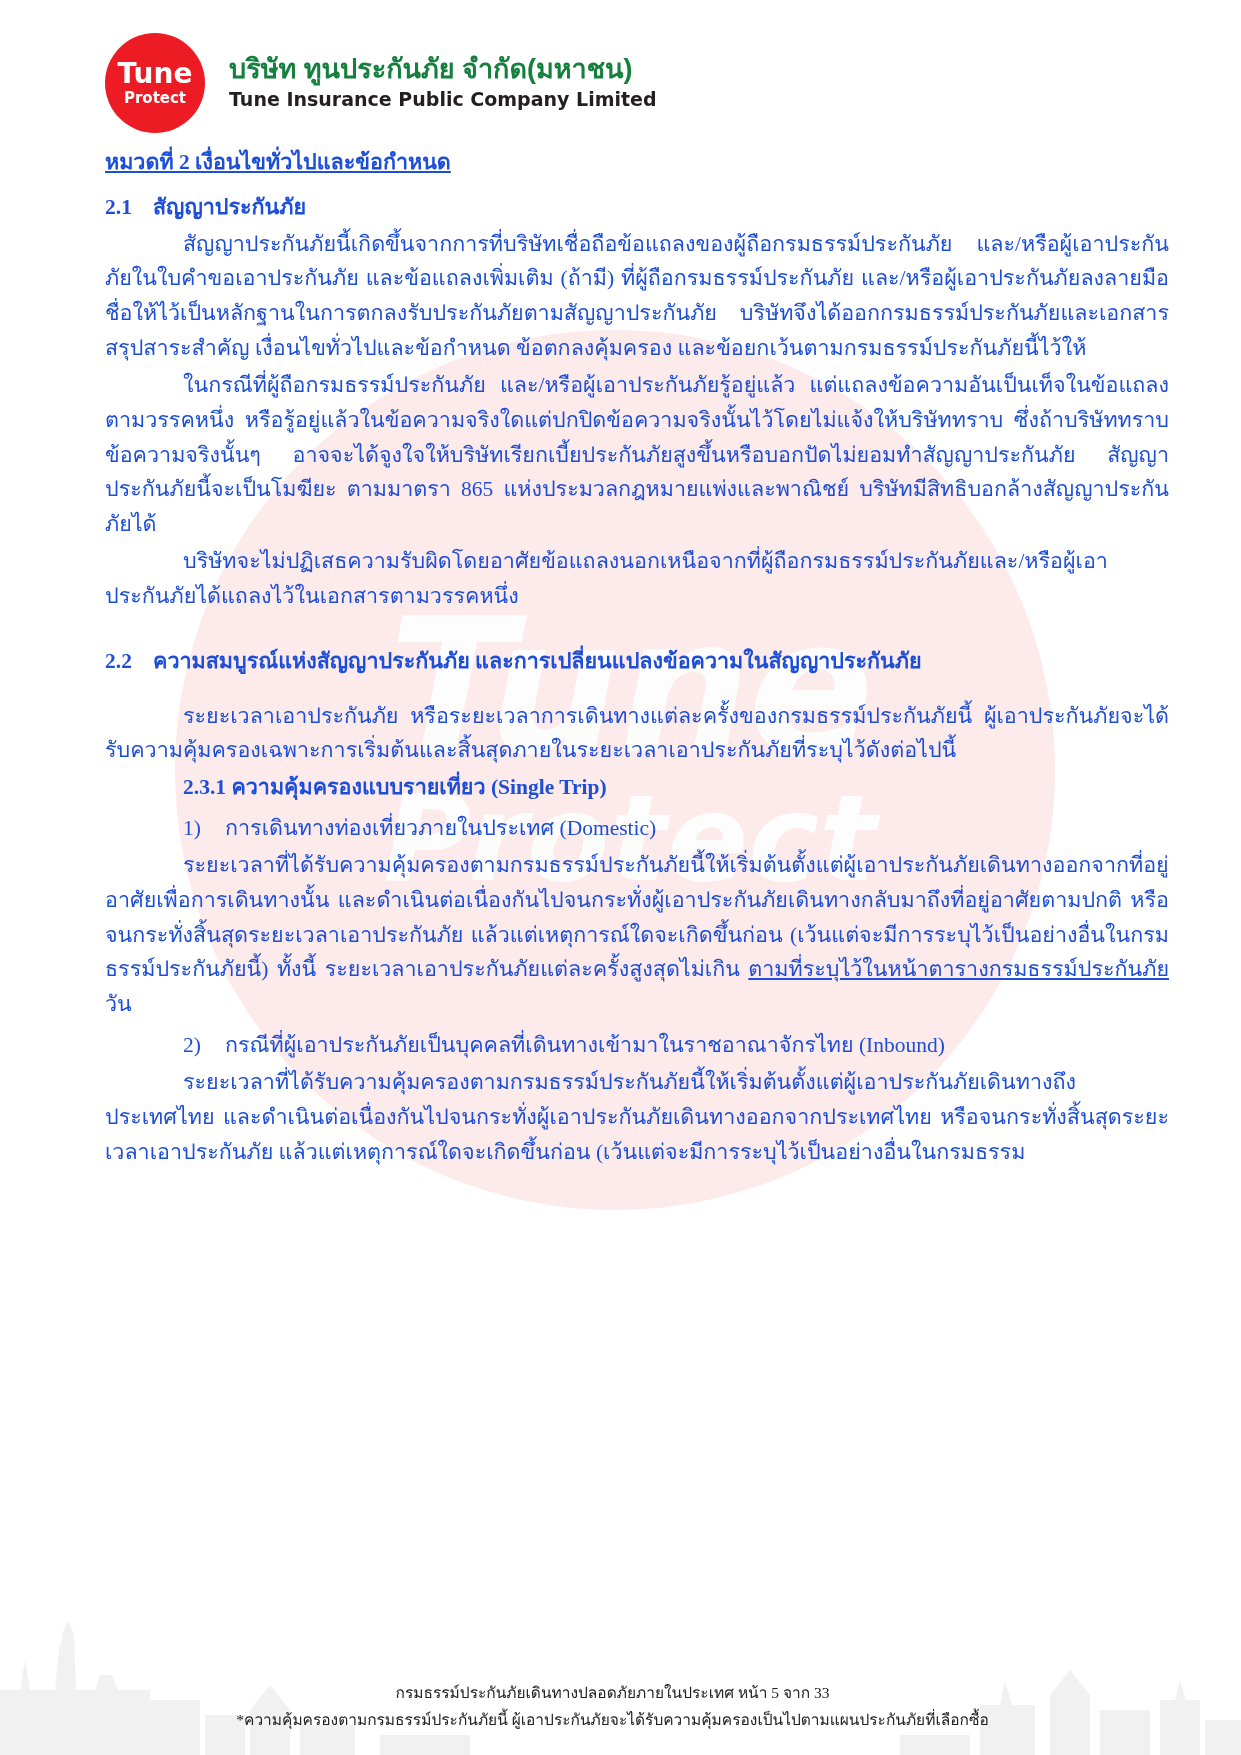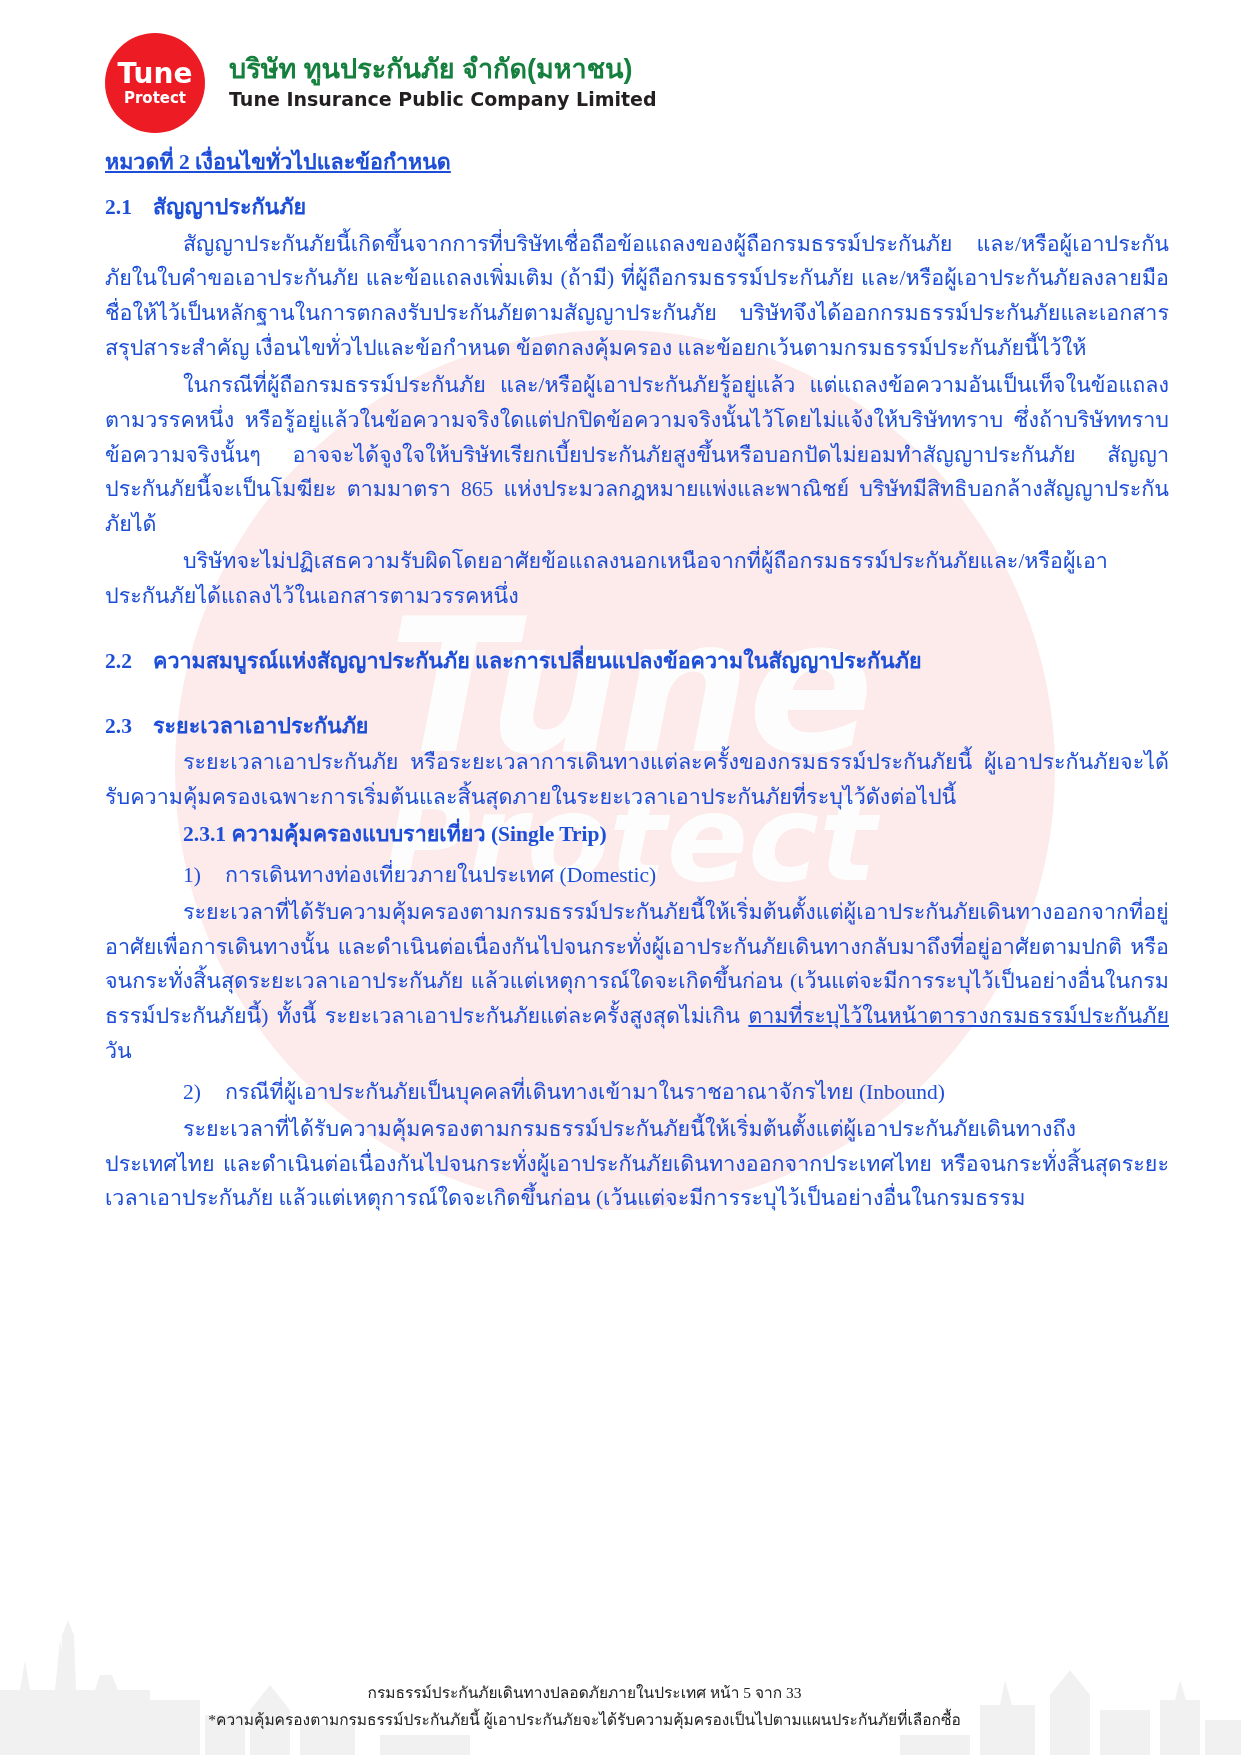--- a/index.html
+++ b/index.html
@@ -177,20 +177,21 @@
   .footer {
     position: absolute;
     left: 0;
     bottom: 22px;
     width: 1169px;
     z-index: 3;
     text-align: center;
     font-size: 15.5px;
     color: #222;
     line-height: 1.7;
+    padding-left: 28px;
   }
 </style>
 </head>
 <body>
 
 <div class="page">
 
   <div class="watermark"></div>
   <div class="watermark-text">
     <span class="wm-1">Tune</span>
@@ -240,24 +241,20 @@
 
     <div class="gap-md"></div>
 
     <div class="num-head">
       <span class="n">2.2</span>
       <span>ความสมบูรณ์แห่งสัญญาประกันภัย และการเปลี่ยนแปลงข้อความในสัญญาประกันภัย</span>
     </div>
 
     <div class="gap-md"></div>
 
-    <div class="num-head">
-      <span class="n">2.3</span>
-      <span>ระยะเวลาเอาประกันภัย</span>
-    </div>
     <p class="para">ระยะเวลาเอาประกันภัย หรือระยะเวลาการเดินทางแต่ละครั้งของกรมธรรม์ประกันภัยนี้ ผู้เอาประกันภัยจะได้รับความคุ้มครองเฉพาะการเริ่มต้นและสิ้นสุดภายในระยะเวลาเอาประกันภัยที่ระบุไว้ดังต่อไปนี้</p>
 
     <div class="sub-head">
       <span>2.3.1</span>
       <span>ความคุ้มครองแบบรายเที่ยว (Single Trip)</span>
     </div>
 
     <div class="list-item">
       <span class="lnum">1)</span>
       <span>การเดินทางท่องเที่ยวภายในประเทศ (Domestic)</span>

